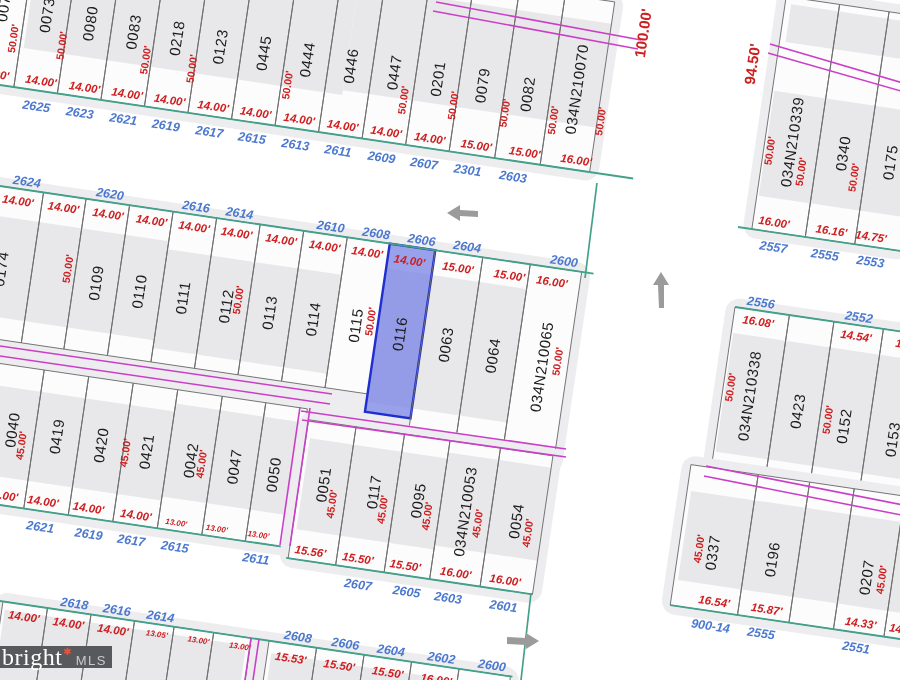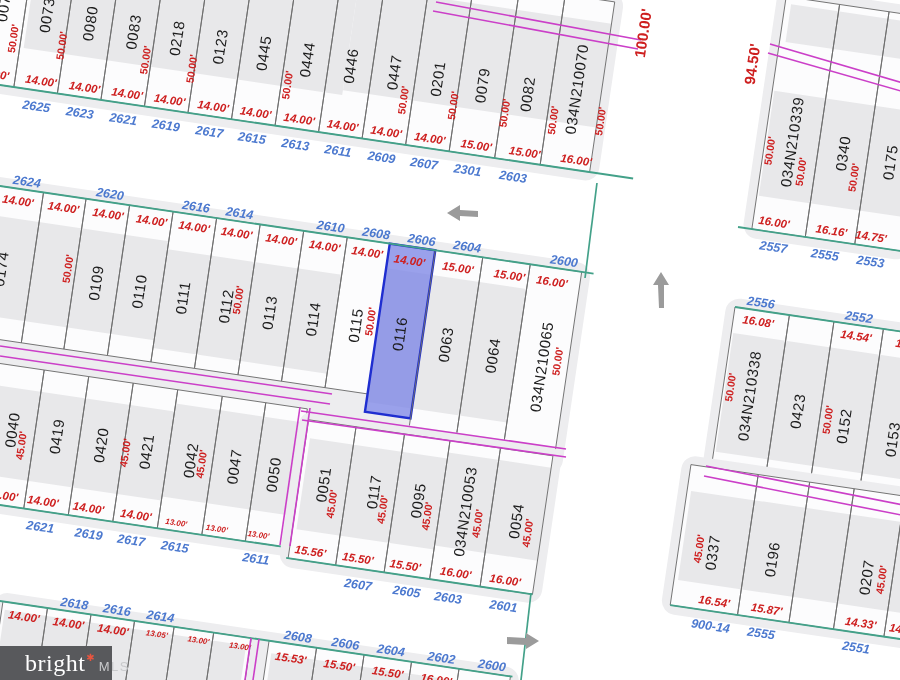--- a/index.html
+++ b/index.html
@@ -15,22 +15,22 @@
   .seg-green{stroke:#43a189;stroke-width:1.7;}
   .seg-mag{stroke:#cb3fc8;stroke-width:1.6;}
   text{text-anchor:middle;dominant-baseline:central;}
   .lbl-id{font-size:15px;fill:#1c1c1c;letter-spacing:0.5px;}
   .lbl-fifty{font-size:10.5px;font-weight:700;fill:#ce2020;}
   .lbl-dim{font-size:11.5px;font-weight:700;font-style:italic;fill:#ce2020;}
   .lbl-dims{font-size:8px;font-weight:700;font-style:italic;fill:#ce2020;}
   .lbl-st{font-size:12.5px;font-weight:700;font-style:italic;fill:#4c79cf;}
   .lbl-dimbig{font-size:15px;font-weight:700;fill:#ce2020;}
   .arrow{fill:#9b9b9b;}
-  .logo{position:absolute;left:0;top:646px;width:112px;height:34px;background:#58595c;
-        display:flex;align-items:center;padding-left:25px;box-sizing:border-box;z-index:5;}
+  .logo{position:absolute;left:0;top:646px;width:112px;height:22px;background:#58595c;
+        display:flex;align-items:center;padding-left:2px;box-sizing:border-box;z-index:5;}
   .logo .bright{font-family:"Liberation Serif",serif;font-size:24px;color:#ffffff;letter-spacing:0.5px;}
   .logo .star{color:#e8553f;font-size:10px;margin:-12px 0 0 1px;}
   .logo .mls{font-size:13px;color:#c9cacc;letter-spacing:1.5px;margin:6px 14px 0 4px;}
 </style>
 </head>
 <body>
 
 <div class="stage">
   <svg id="map-root" width="900" height="680" viewBox="0 0 900 680">
 

